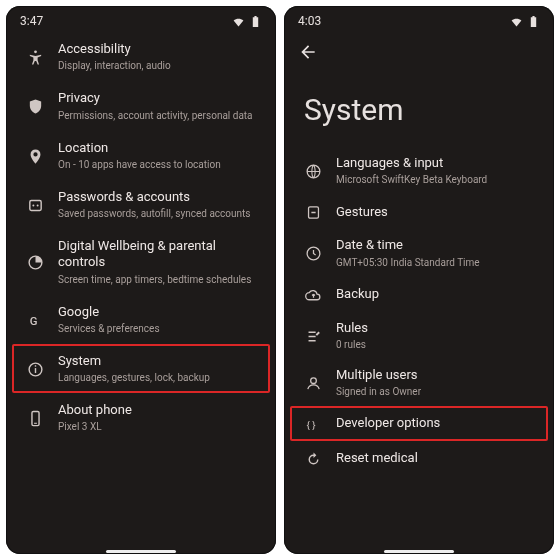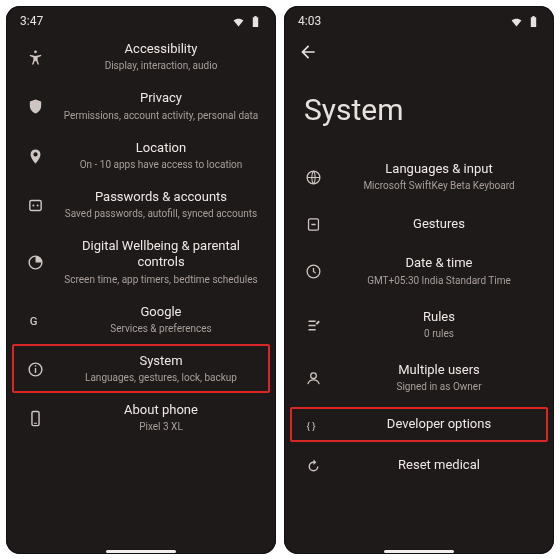--- a/index.html
+++ b/index.html
@@ -59,23 +59,22 @@
   .list {
     flex: 1;
     overflow: hidden;
     padding: 0 6px;
   }
   .row {
     display: flex;
     align-items: center;
     padding: 9px 6px;
     border-radius: 6px;
-    text-align: center;
-  }
-  .row.tight { padding: 8px 6px; margin-top: 6px; }
+  }
+  .row.tight { padding: 8px 6px; }
   .icon-col {
     width: 34px;
     display: flex;
     justify-content: center;
     align-items: flex-start;
     padding-top: 2px;
   }
   .icon-col svg { width: 17px; height: 17px; fill: #cfc6c3; }
   .text-col {
     flex: 1;
@@ -284,20 +283,31 @@
             </svg>
           </span>
         <span class="text-col">
             <div class="title">Date &amp; time</div>
             <div class="subtitle">GMT+05:30 India Standard Time</div>
           </span>
       </div>
       <div class="row tight">
         <span class="icon-col">
             <svg viewBox="0 0 24 24">
+              <path d="M6 18a5 5 0 010-10 6 6 0 0111 2 4 4 0 010 8H6z" fill="none" stroke="#cfc6c3" stroke-width="1.8"></path>
+              <path d="M12 10v5m0-5l-2 2m2-2l2 2" stroke="#cfc6c3" stroke-width="1.8" fill="none"></path>
+            </svg>
+          </span>
+        <span class="text-col">
+            <div class="title">Backup</div>
+          </span>
+      </div>
+      <div class="row tight">
+        <span class="icon-col">
+            <svg viewBox="0 0 24 24">
               <path d="M5 6h10M5 12h10M5 18h10" stroke="#cfc6c3" stroke-width="1.8"></path>
               <path d="M19 5l2 2-4 4-2-2z" fill="#cfc6c3"></path>
             </svg>
           </span>
         <span class="text-col">
             <div class="title">Rules</div>
             <div class="subtitle">0 rules</div>
           </span>
       </div>
       <div class="row tight">

